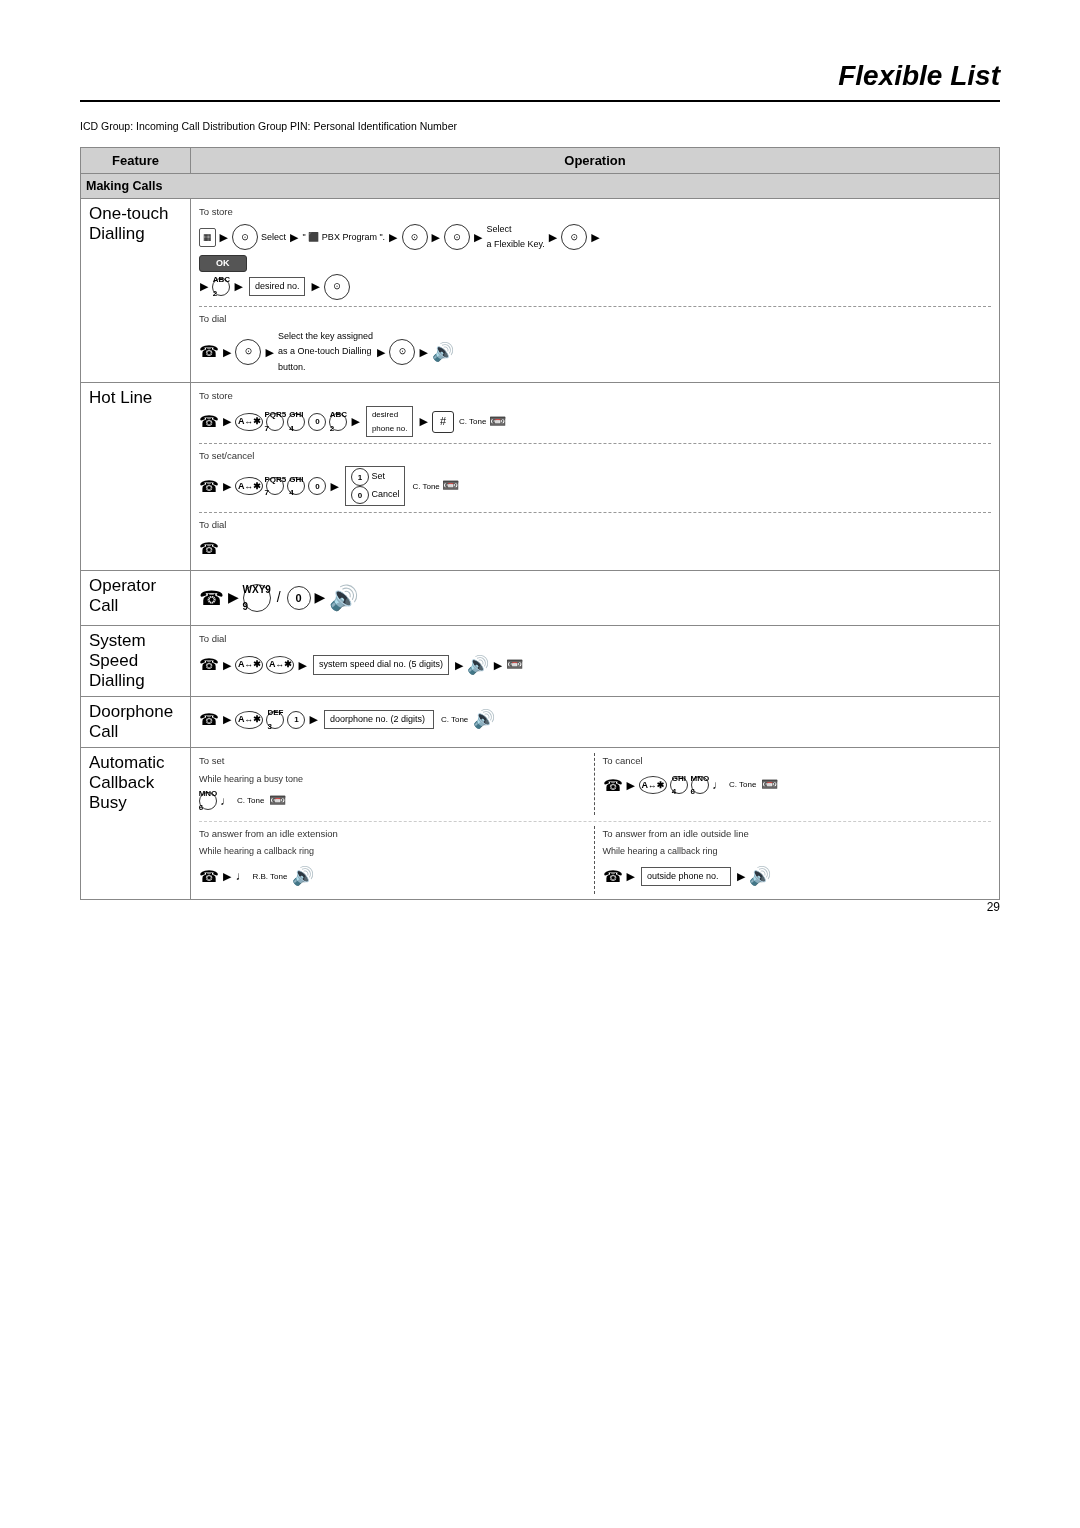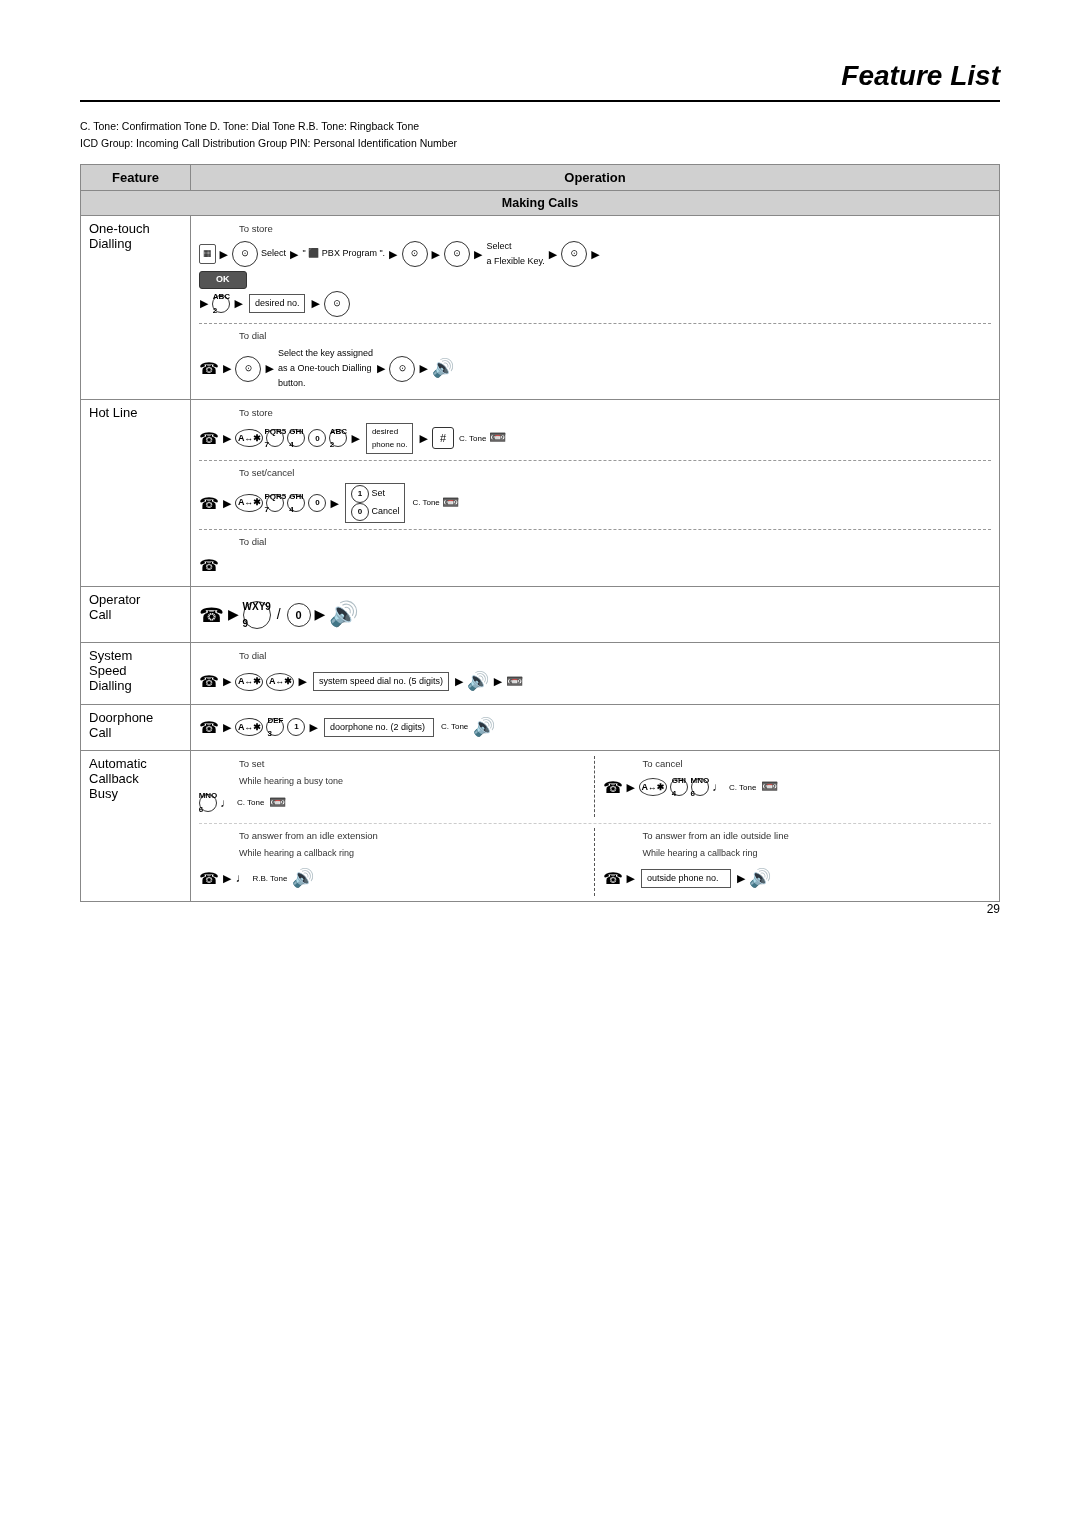--- a/index.html
+++ b/index.html
@@ -37,41 +37,40 @@
       vertical-align: top;
     }
     .header-row th {
       background: #d0d0d0;
       font-size: 13px;
       font-weight: bold;
       text-align: center;
     }
     .section-header td {
       background: #d0d0d0;
-      text-align: center;
+      text-align: left;
       font-size: 12.5px;
       font-weight: bold;
       padding: 5px;
     }
     .feature-cell {
       width: 110px;
-      font-size: 13px;
+      font-size: 17px;
       font-weight: normal;
       vertical-align: middle;
       margin-left: 12px;
     }
     .operation-cell {
       font-size: 10px;
       line-height: 1.7;
     }
     .op-label {
       font-size: 9.5px;
       color: #333;
       margin-bottom: 2px;
-      margin-left: 40px;
     }
     .op-row {
       display: flex;
       align-items: center;
       flex-wrap: wrap;
       gap: 3px;
       margin: 2px 0;
     }
     .btn-ok {
       display: inline-flex;
@@ -179,24 +178,23 @@
       border: 1px solid #555;
       border-radius: 2px;
       padding: 1px 3px;
       font-size: 9px;
       background: #fff;
     }
   </style>
 </head>
 <body>
 
-<div class="page-title">Feature List</div>
+<div class="page-title">Flexible List</div>
 
 <div class="legend">
-  <div>C. Tone: Confirmation Tone     D. Tone: Dial Tone     R.B. Tone: Ringback Tone</div>
   <div>ICD Group: Incoming Call Distribution Group     PIN: Personal Identification Number</div>
 </div>
 
 <table class="main-table">
   <thead>
     <tr class="header-row">
       <th>Feature</th>
       <th>Operation</th>
     </tr>
   </thead>

